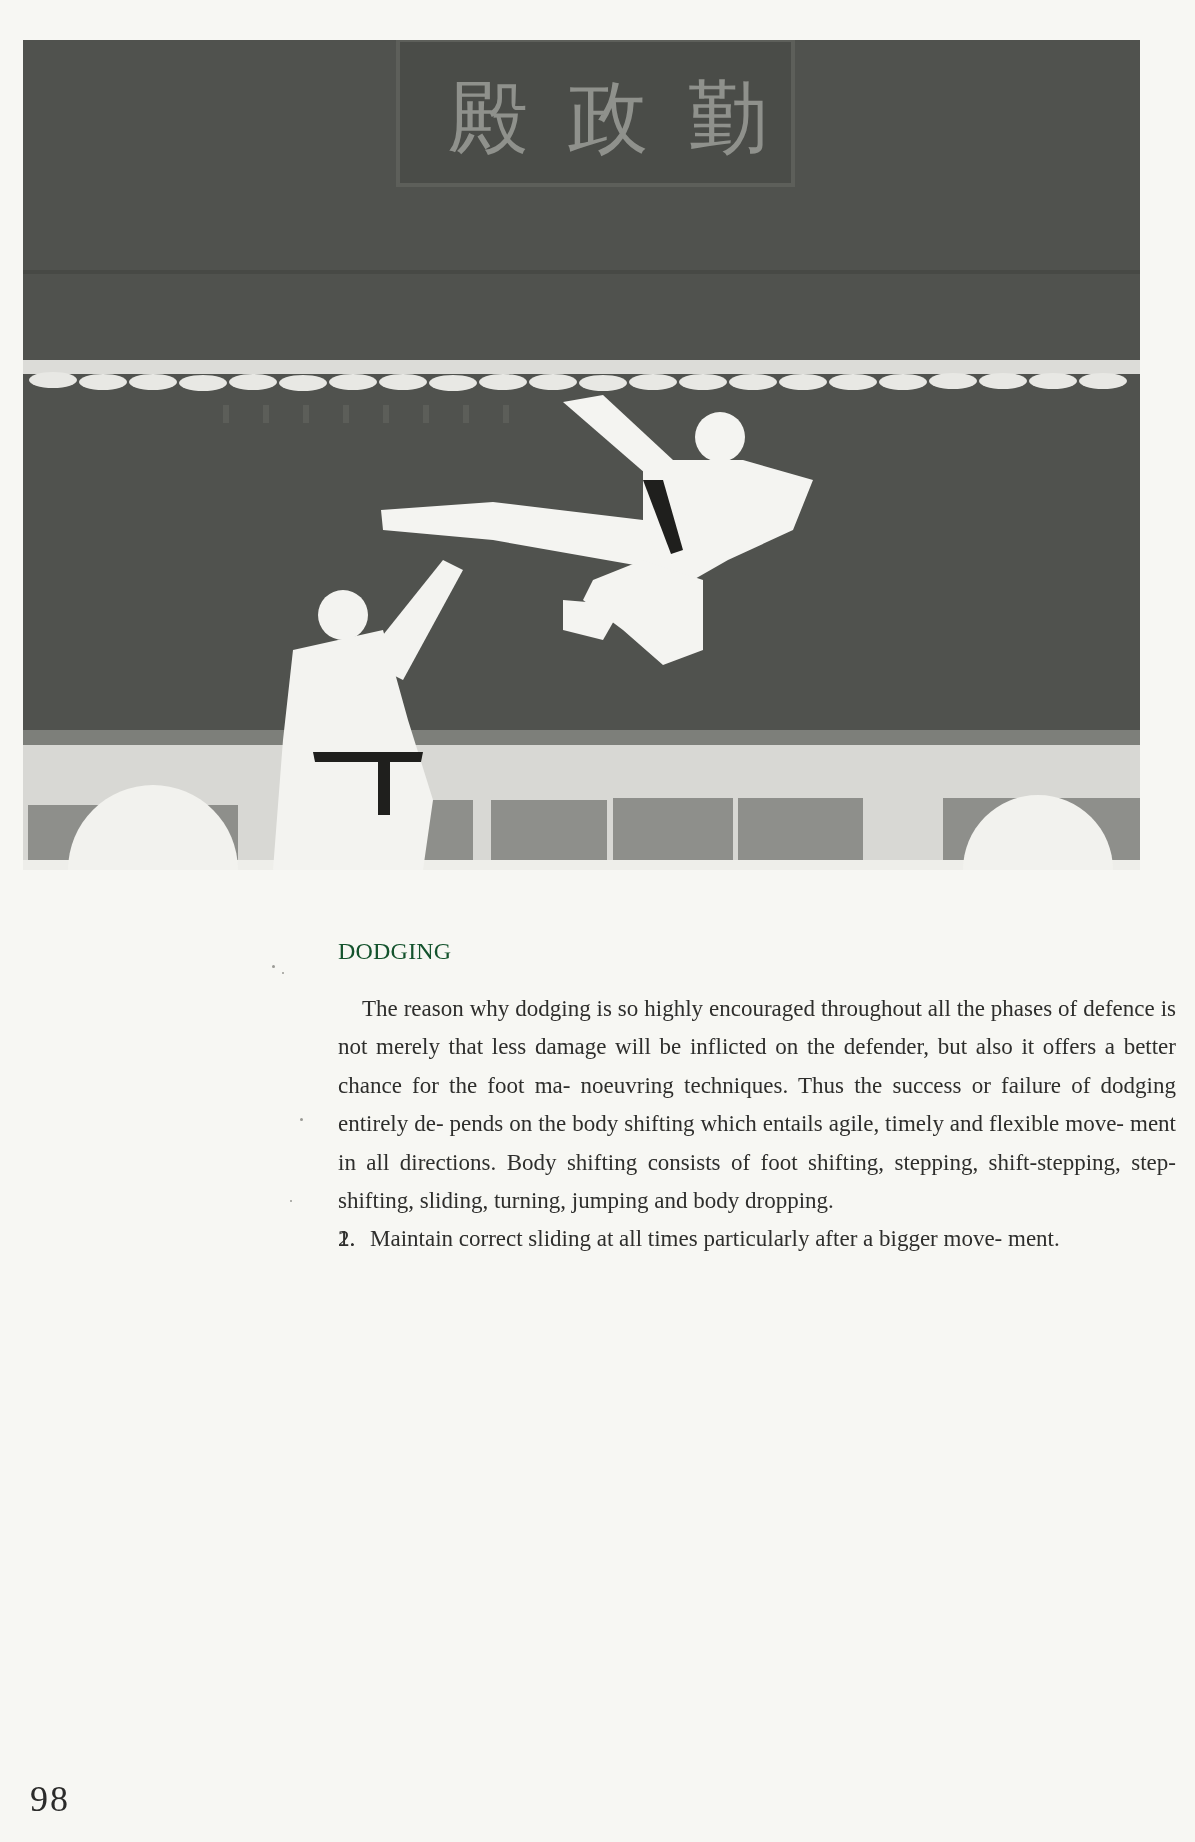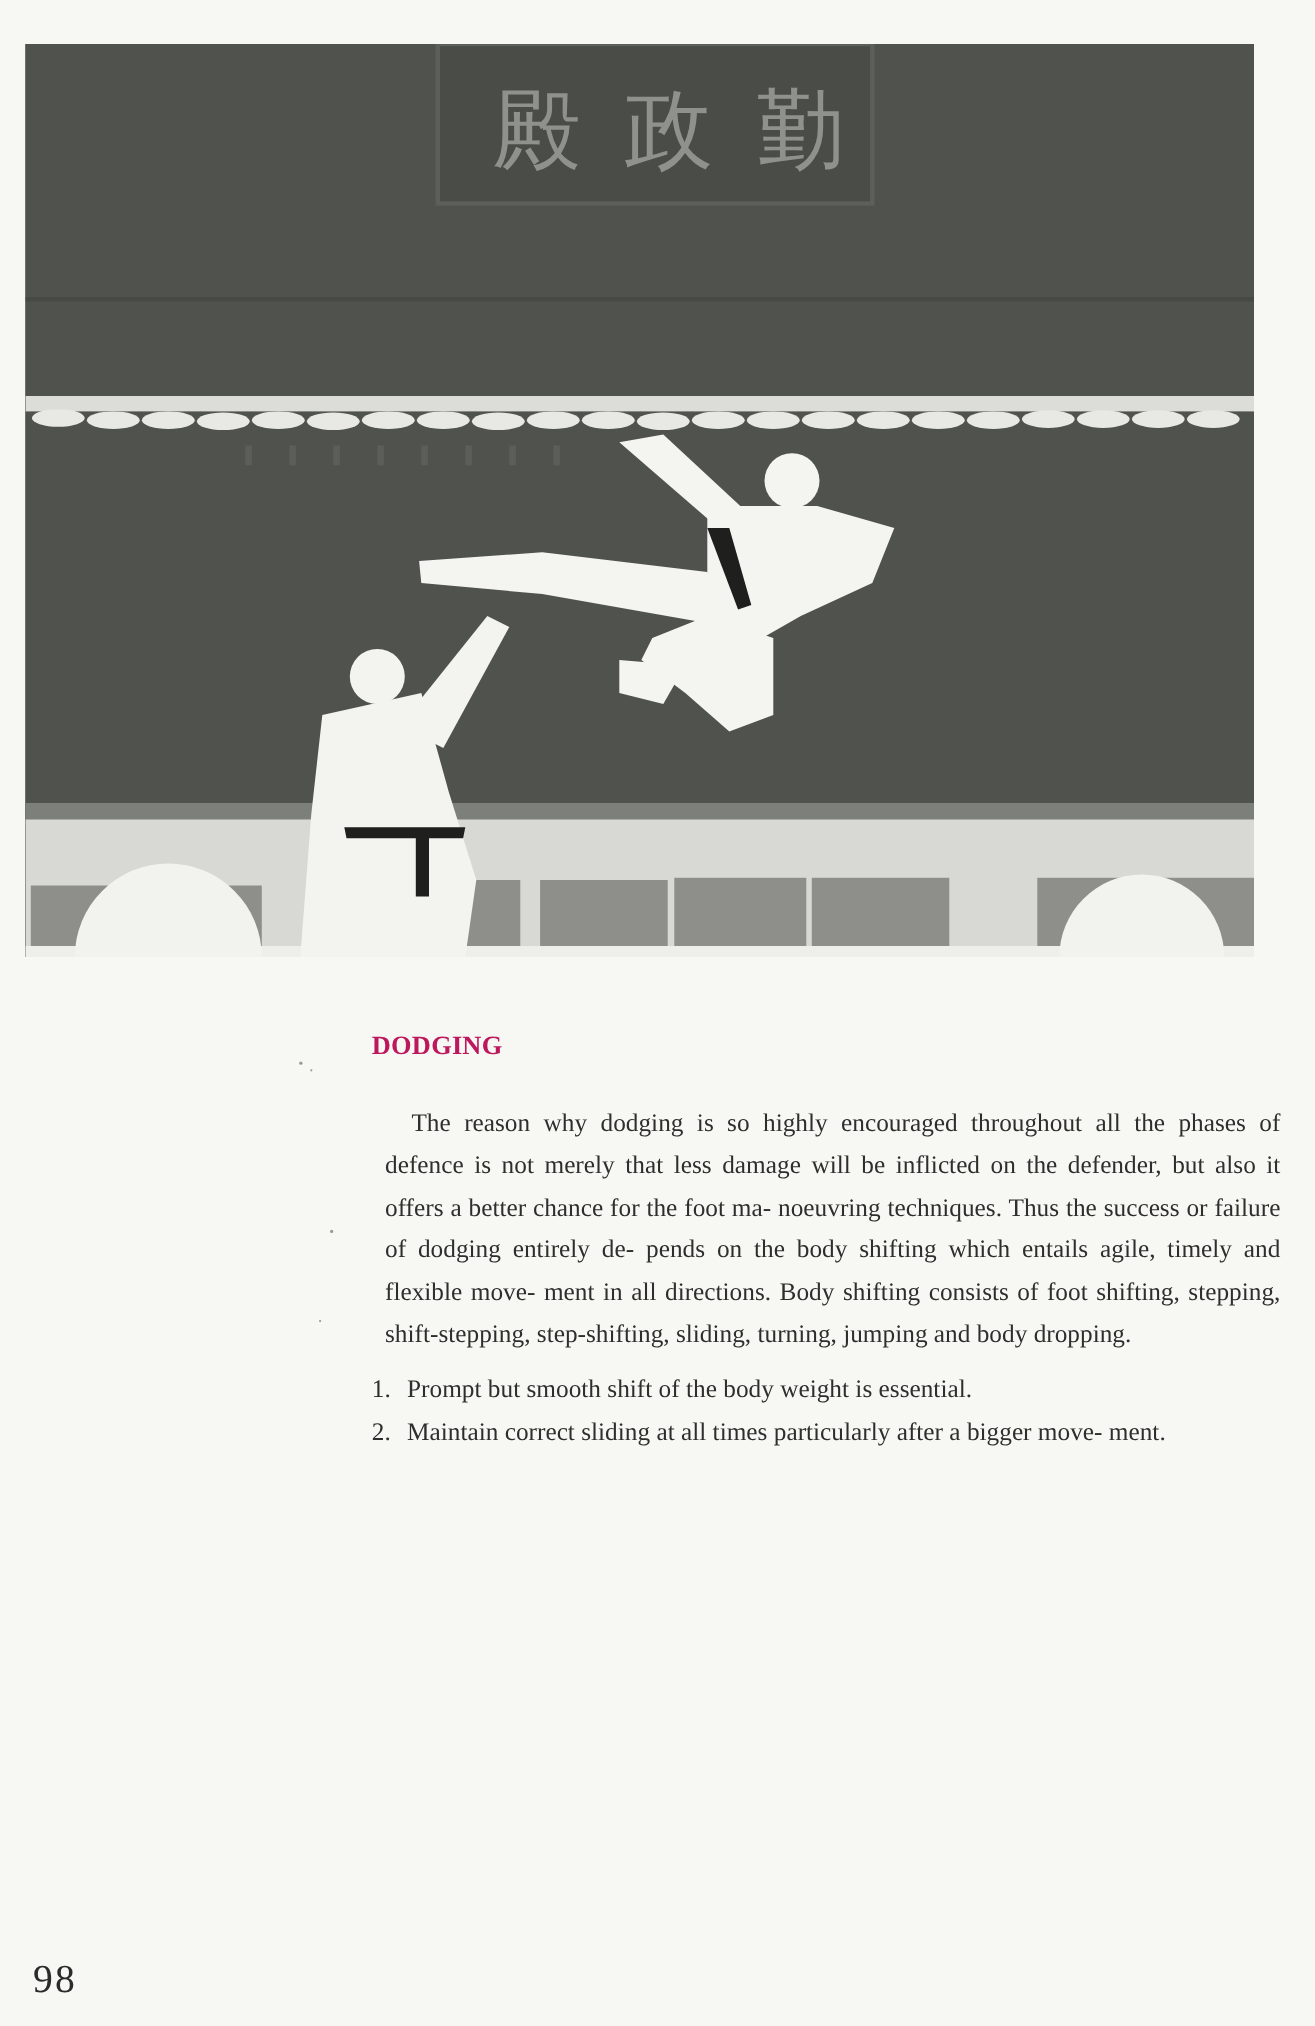--- a/index.html
+++ b/index.html
@@ -9,27 +9,27 @@
       font-family: "Liberation Serif", "DejaVu Serif", serif;
       color: #2a2a28;
     }
     .photo {
       position: absolute; left: 23px; top: 40px; width: 1117px; height: 830px;
       background: #4f514d; overflow: hidden;
     }
     .photo svg { display: block; width: 100%; height: 100%; }
     .heading {
       position: absolute; left: 338px; top: 938px;
-      font-size: 24px; font-weight: bold; letter-spacing: 0.2px; color: #be185d;
+      font-size: 24px; font-weight: normal; letter-spacing: 0.2px; color: #14532d;
     }
     .body {
       position: absolute; left: 338px; top: 990px; width: 838px;
       font-size: 23px; line-height: 38.4px; text-align: justify; color: #2e2e2c;
     }
-    .body p { margin: 12px; text-indent: 24px; }
+    .body p { margin: 0; text-indent: 24px; }
     .body .rules-intro { text-indent: 0; }
     .body ol { list-style: none; margin: 0; padding: 0; }
     .body li { position: relative; padding-left: 32px; }
     .body li .num { position: absolute; left: 0; top: 0; }
     .page-number {
       position: absolute; left: 30px; top: 1778px;
       font-size: 36px; letter-spacing: 2px; color: #2b2b2a;
     }
     .speck { position: absolute; background: #9a9a95; border-radius: 50%; }
   </style>
@@ -121,21 +121,20 @@
   </svg>
 </div>
 
 <div class="heading">DODGING</div>
 
 <div class="body">
   <p>The reason why dodging is so highly encouraged throughout all the phases of defence is not merely that less damage will be inflicted on the defender, but also it offers a better chance for the foot ma- noeuvring techniques. Thus the success or failure of dodging entirely de- pends on the body shifting which entails agile, timely and flexible move- ment in all directions. Body shifting consists of foot shifting, stepping, shift-stepping, step-shifting, sliding, turning, jumping and body dropping.</p>
   <ol>
     <li>
       <span class="num">1.</span>
-      <span>Prompt but smooth shift of the body weight is essential.</span>
     </li>
     <li>
       <span class="num">2.</span>
       <span>Maintain correct sliding at all times particularly after a bigger move- ment.</span>
     </li>
   </ol>
 </div>
 
 <div class="speck" style="left:272px;top:965px;width:3px;height:3px;"></div>
 <div class="speck" style="left:282px;top:972px;width:2px;height:2px;"></div>

